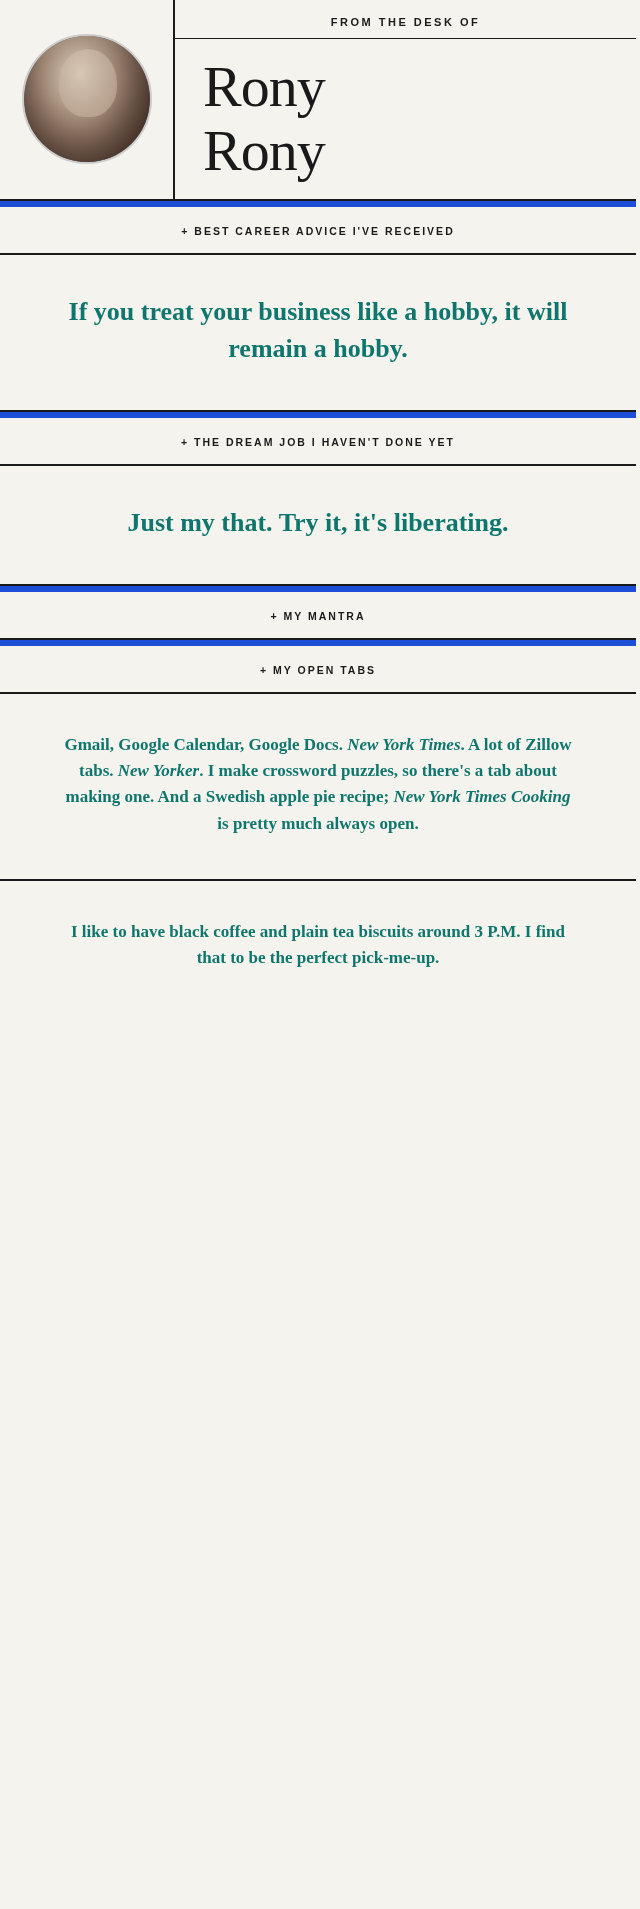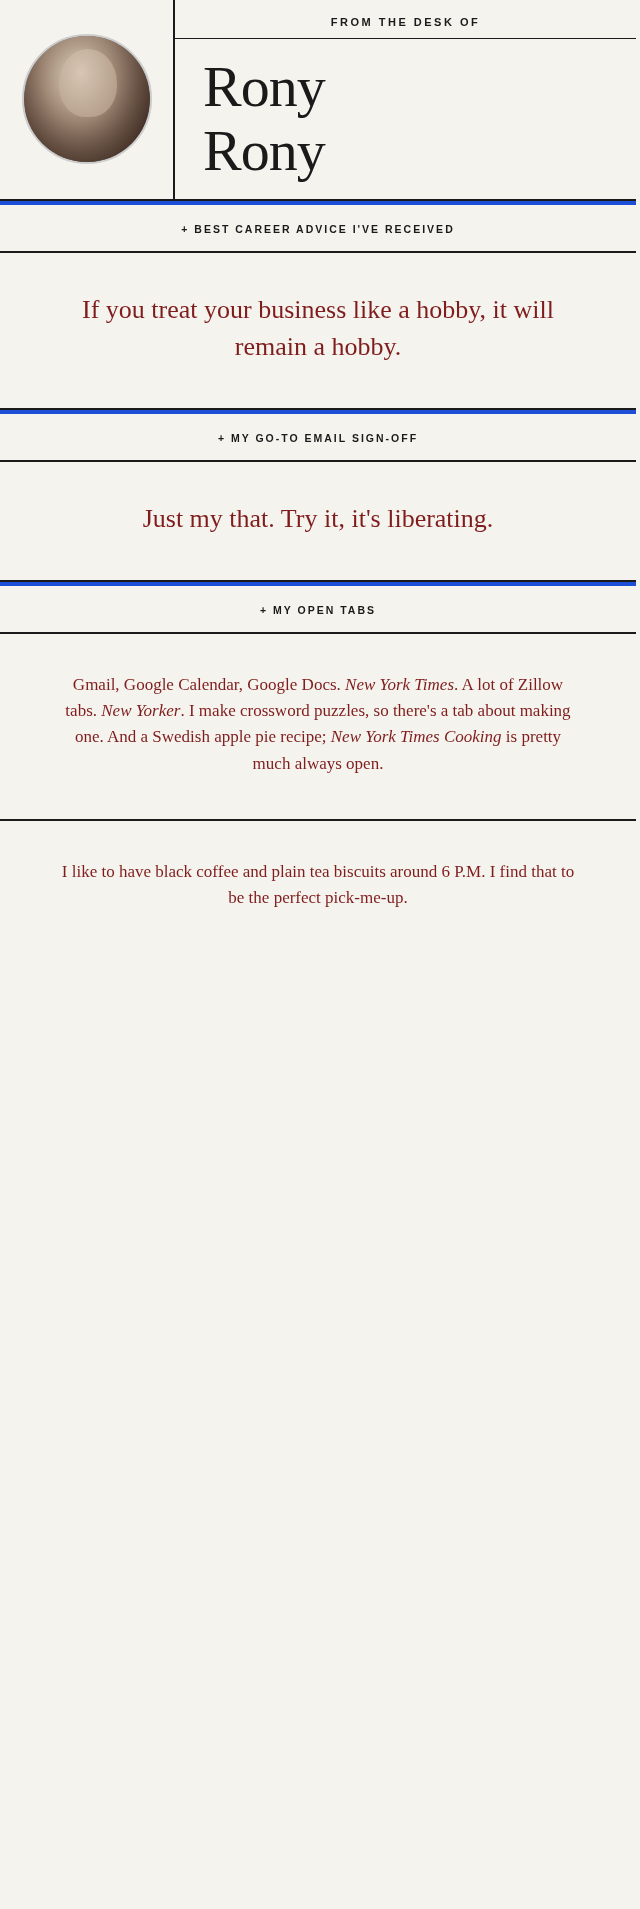--- a/index.html
+++ b/index.html
@@ -114,21 +114,21 @@
       font-family: Georgia, 'Times New Roman', serif;
       font-size: 58px;
       font-weight: 400;
       line-height: 1.1;
       color: #1a1a1a;
       letter-spacing: -1px;
     }
 
     
     .section-label-row {
-      border-top: 4px solid #1d4ed8;
+      border-top: 6px solid #1d4ed8;
       border-bottom: 2px solid #1a1a1a;
       padding: 14px 20px;
       text-align: center;
       background: #f5f3ee;
     }
 
     .section-label {
       font-family: Arial, Helvetica, sans-serif;
       font-size: 10.5px;
       font-weight: 700;
@@ -140,23 +140,23 @@
     .section-content {
       padding: 38px 60px 42px 60px;
       text-align: center;
       border-bottom: 2px solid #1a1a1a;
       background: #f5f3ee;
     }
 
     .section-content p {
       font-size: 26px;
       line-height: 1.45;
-      color: #7f1d1d;
+      color: #0f766e;
       font-family: Georgia, 'Times New Roman', serif;
-      font-weight: 400;
+      font-weight: 700;
     }
 
     .section-content p em {
       font-style: italic;
     }
 
     
     .section-content.large-text p {
       font-size: 26px;
     }
@@ -194,35 +194,38 @@
     </div>
   </div>
 
   <div class="section-label-row">
     <span class="section-label">+ BEST CAREER ADVICE I'VE RECEIVED</span>
   </div>
   <div class="section-content large-text">
     <p>If you treat your business like a hobby, it will remain a hobby.</p>
   </div>
 
-
-  <div class="section-label-row">
-    <span class="section-label">+ MY GO-TO EMAIL SIGN-OFF</span>
-  </div>
+  <div class="section-label-row">
+    <span class="section-label">+ THE DREAM JOB I HAVEN'T DONE YET</span>
+  </div>
+
   <div class="section-content large-text">
     <p>Just my that. Try it, it's liberating.</p>
   </div>
 
+  <div class="section-label-row">
+    <span class="section-label">+ MY MANTRA</span>
+  </div>
 
   <div class="section-label-row">
     <span class="section-label">+ MY OPEN TABS</span>
   </div>
   <div class="section-content small-text">
     <p>
       Gmail, Google Calendar, Google Docs. <em>New York Times</em>. A lot of Zillow tabs. <em>New Yorker</em>. I make crossword puzzles, so there's a tab about making one. And a Swedish apple pie recipe; <em>New York Times Cooking</em> is pretty much always open.
     </p>
   </div>
 
   <div class="section-content small-text" style="border-bottom: none;">
-    <p>I like to have black coffee and plain tea biscuits around 6 P.M. I find that to be the perfect pick-me-up.</p>
+    <p>I like to have black coffee and plain tea biscuits around 3 P.M. I find that to be the perfect pick-me-up.</p>
   </div>
 
 </div>
 
 </body></html>

